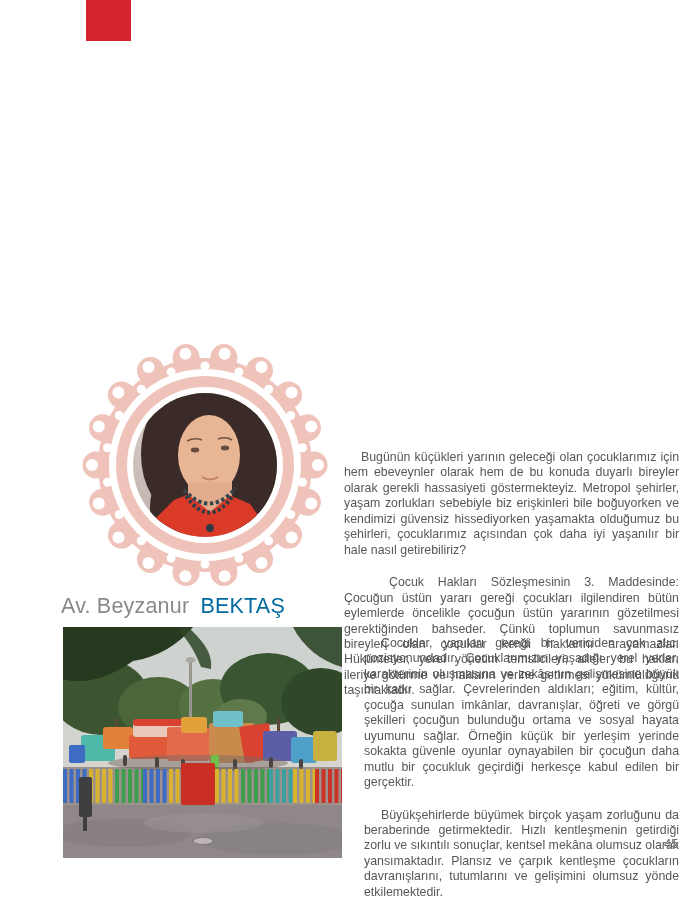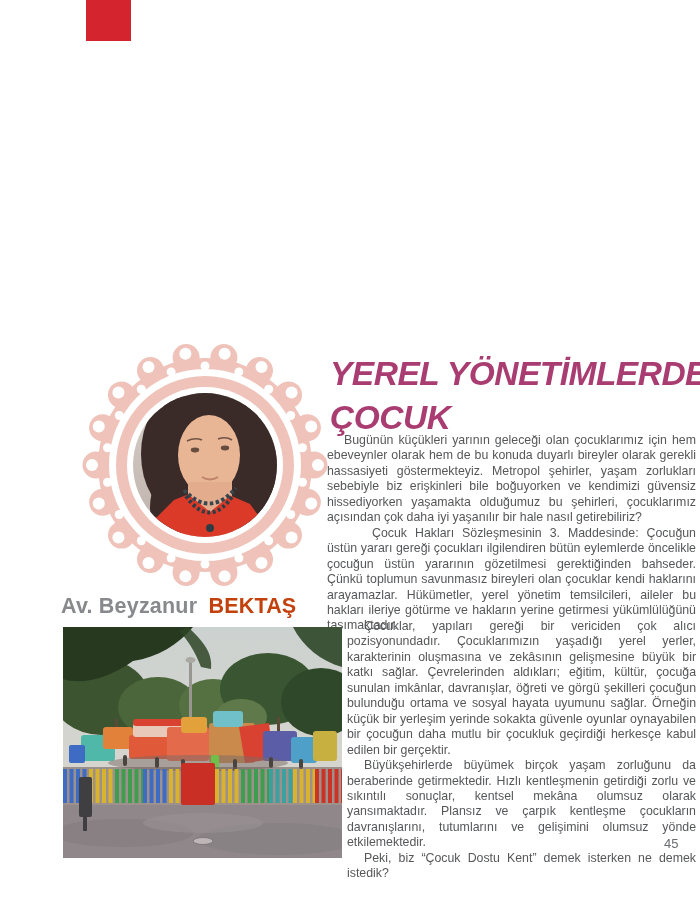--- a/index.html
+++ b/index.html
@@ -13,33 +13,33 @@
   .header-band{position:absolute;left:65px;top:289px;width:621px;display:flex;align-items:center;}
   .header-rule{flex:1 1 auto;height:0;border-top:2px solid #ec8585;margin-right:7px;}
   .header-title{
     flex:0 0 auto;color:#ec8080;font-size:13.5px;font-weight:600;letter-spacing:.2px;
     transform:scaleX(.97);transform-origin:right center;white-space:nowrap;
   }
   
   .portrait-frame{position:absolute;left:82px;top:342px;width:246px;height:246px;}
   
   .author-line{position:absolute;left:61px;top:594px;font-size:21.5px;letter-spacing:.2px;white-space:nowrap;}
-  .author-name{color:#87898c;font-weight:700;}
-  .author-surname{color:#c2410c;font-weight:700;margin-left:5px;}
+  .author-name{color:#87898c;font-weight:400;}
+  .author-surname{color:#0369a1;font-weight:400;margin-left:5px;}
   
   .article-title{
     position:absolute;left:330px;top:352px;width:360px;
     color:#a93c70;font-style:italic;font-weight:700;font-size:33.5px;line-height:44px;
     letter-spacing:-0.5px;white-space:nowrap;
   }
   
   .bodytext{color:#565759;font-size:12.35px;line-height:15.45px;text-align:justify;}
   .text-block-upper{position:absolute;left:327px;top:433px;width:369px;}
   .text-block-lower{position:absolute;left:347px;top:619px;width:349px;}
-  .bodytext p{margin:0;}
+  .bodytext p{margin:17px;}
   .p-indent{text-indent:17px;}
   .p-indent-lg{text-indent:45px;}
   .p-gap{margin-top:15px;}
   
   .park-photo{position:absolute;left:63px;top:627px;width:279px;height:231px;overflow:hidden;}
   
   .page-number{position:absolute;left:664px;top:836px;width:30px;color:#6b6d70;font-size:13px;}
 </style>
 </head>
 <body>
@@ -156,24 +156,20 @@
         <circle cx="128" cy="186" r="4" fill="#2f3c44"></circle>
       </g>
     </svg>
   </div>
 
   <div class="author-line">
     <span class="author-name">Av. Beyzanur</span>
     <span class="author-surname">BEKTAŞ</span>
   </div>
 
-  <div class="article-title">
-    <div>YEREL YÖNETİMLERDE</div>
-    <div>ÇOCUK</div>
-  </div>
 
   <div class="bodytext text-block-upper">
     <p class="p-indent">Bugünün küçükleri yarının geleceği olan çocuklarımız için hem ebeveynler olarak hem de bu konuda duyarlı bireyler olarak gerekli hassasiyeti göstermekteyiz. Metropol şehirler,  yaşam zorlukları sebebiyle biz erişkinleri bile boğuyorken ve kendimizi güvensiz hissediyorken yaşamakta olduğumuz bu şehirleri, çocuklarımız açısından çok daha iyi yaşanılır bir hale nasıl getirebiliriz?</p>
     <p class="p-indent-lg">Çocuk Hakları Sözleşmesinin 3. Maddesinde: Çocuğun üstün yararı gereği çocukları ilgilendiren bütün eylemlerde öncelikle çocuğun üstün yararının gözetilmesi gerektiğinden bahseder. Çünkü toplumun savunmasız bireyleri olan çocuklar kendi haklarını arayamazlar. Hükümetler, yerel yönetim temsilcileri, aileler bu hakları ileriye götürme ve hakların yerine getirmesi yükümlülüğünü taşımaktadır.</p>
   </div>
 
   <div class="bodytext text-block-lower">
     <p class="p-indent">Çocuklar, yapıları gereği bir vericiden çok alıcı pozisyonundadır. Çocuklarımızın yaşadığı yerel yerler, karakterinin oluşmasına ve zekâsının gelişmesine büyük bir katkı sağlar.  Çevrelerinden aldıkları; eğitim, kültür, çocuğa sunulan imkânlar, davranışlar, öğreti ve görgü şekilleri çocuğun bulunduğu ortama ve sosyal hayata uyumunu sağlar. Örneğin küçük bir yerleşim yerinde sokakta güvenle oyunlar oynayabilen bir çocuğun daha mutlu bir çocukluk geçirdiği herkesçe kabul edilen bir gerçektir.</p>
     <p class="p-indent">Büyükşehirlerde büyümek birçok yaşam zorluğunu da beraberinde getirmektedir. Hızlı kentleşmenin getirdiği zorlu ve sıkıntılı sonuçlar, kentsel mekâna olumsuz olarak yansımaktadır. Plansız ve çarpık kentleşme çocukların davranışlarını, tutumlarını ve gelişimini olumsuz yönde etkilemektedir.</p>
     <p class="p-indent p-gap">Peki, biz “Çocuk Dostu Kent” demek isterken ne demek istedik?</p>

